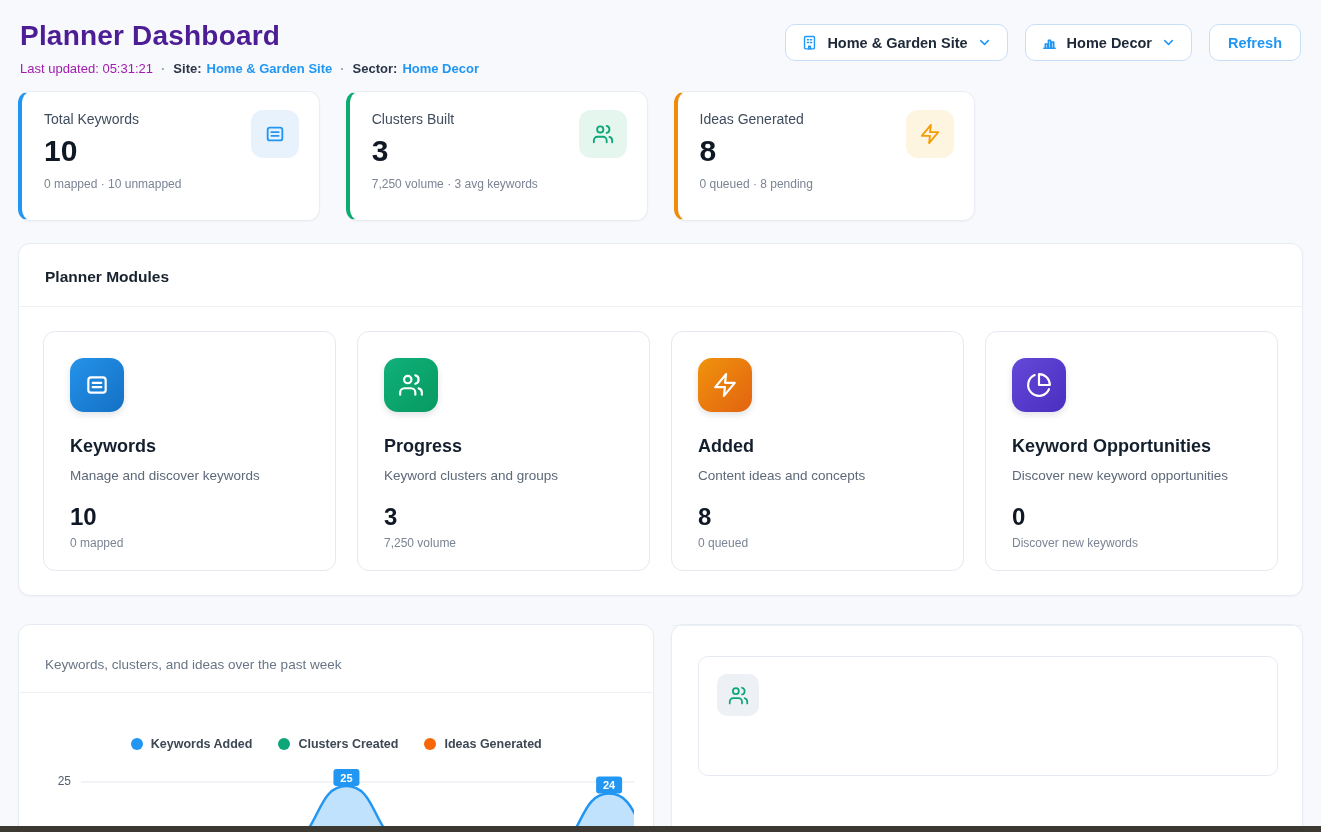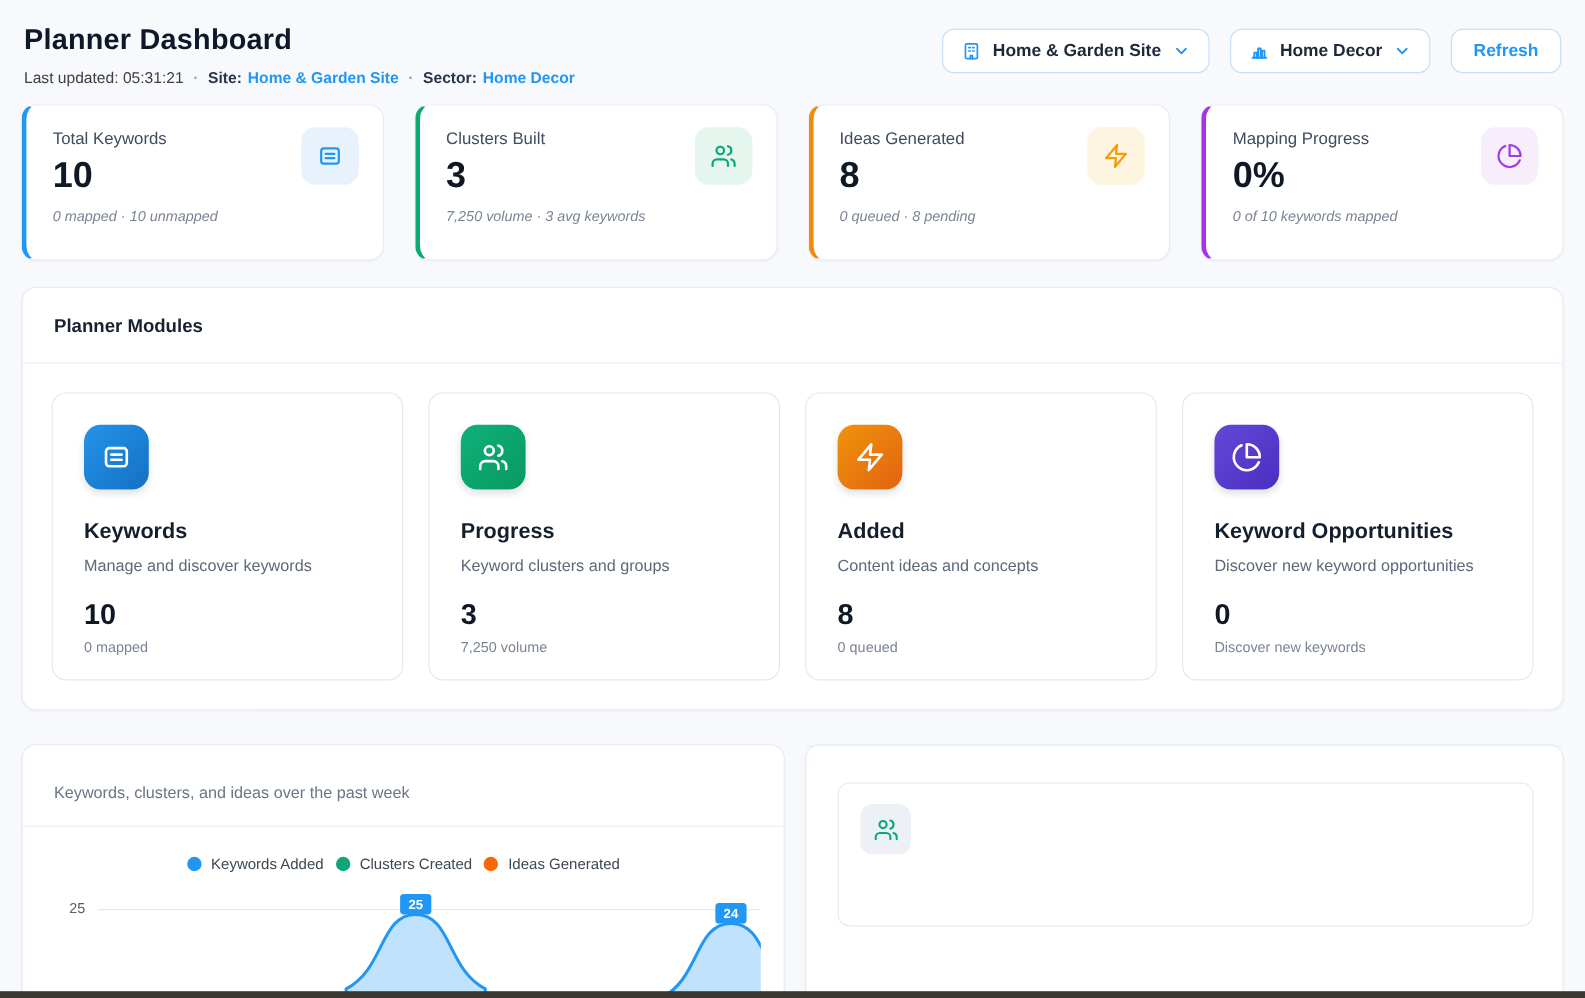--- a/index.html
+++ b/index.html
@@ -7,23 +7,23 @@
   body {
     font-family:"Liberation Sans", sans-serif;
     background:#f7f9fc;
     color:#16202e;
     position:relative;
   }
   .page { padding:6px 18px 0 18px; }
 
   
   .topbar { display:flex; justify-content:space-between; align-items:flex-start; padding:14px 2px 0 2px; }
-  .page-title { font-size:24px; font-weight:800; letter-spacing:.2px; color:#0f172a; }
+  .page-title { font-size:28px; font-weight:800; letter-spacing:.2px; color:#4c1d95; }
   .meta { margin-top:9px; font-size:13px; display:flex; align-items:center; gap:8px; }
-  .meta-muted { color:#404040; }
+  .meta-muted { color:#a21caf; }
   .meta-dot { color:#9aa3b0; font-weight:700; }
   .meta-strong { color:#2a3648; font-weight:700; }
   .meta-link { color:#2196f3; font-weight:700; text-decoration:none; cursor:pointer; margin-left:-3px; }
   .topbar-right { display:flex; gap:17px; align-items:center; margin-top:4px; }
   .ctl-btn {
     display:flex; align-items:center; gap:9px;
     background:#ffffff; border:1.5px solid #c8dff8; border-radius:10px;
     padding:8px 15px; height:37px; font-family:inherit;
     font-size:14.5px; font-weight:700; color:#1d2838; cursor:pointer;
   }
@@ -37,21 +37,21 @@
     border-left-width:4px; border-left-style:solid;
     padding:19px 20px 16px 22px; height:130px;
     box-shadow:0 1px 2px rgba(16,24,40,.04);
   }
   .stat-card.blue   { border-left-color:#2196f3; }
   .stat-card.green  { border-left-color:#0cab6f; }
   .stat-card.orange { border-left-color:#f08c0a; }
   .stat-card.purple { border-left-color:#a832ea; }
   .stat-label { font-size:14px; color:#3f4c5e; font-weight:400; }
   .stat-value { font-size:30px; font-weight:800; color:#101826; margin-top:7px; }
-  .stat-sub { font-size:12px; color:#7b8494; margin-top:9px;font-style:italic; }
+  .stat-sub { font-size:12px; color:#7b8494; margin-top:9px; }
   .stat-icon { position:absolute; top:18px; right:20px; width:48px; height:48px; border-radius:12px;
                display:flex; align-items:center; justify-content:center; }
   .stat-icon.blue   { background:#e8f2fd; color:#2196f3; }
   .stat-icon.green  { background:#e4f6ee; color:#0ca678; }
   .stat-icon.orange { background:#fdf5e0; color:#f59c07; }
   .stat-icon.purple { background:#f7eefc; color:#a13be8; }
 
   
   .panel { background:#fff; border:1px solid #e7ecf2; border-radius:12px; box-shadow:0 1px 2px rgba(16,24,40,.04); }
   .panel-head { padding:24px 24px 20px 26px; }
@@ -70,21 +70,21 @@
   .module-icon.purple { background:linear-gradient(135deg,#6448d8,#4a2ec0); }
   .module-title { font-size:18px; font-weight:800; color:#141f2e; margin-top:24px; }
   .module-desc { font-size:13.5px; color:#5d6878; margin-top:11px; }
   .module-value { font-size:24px; font-weight:800; color:#101826; margin-top:20px; }
   .module-sub { font-size:12px; color:#7b8494; margin-top:5px; }
 
   
   .bottom-row { display:grid; grid-template-columns:637fr 632fr; gap:17px; margin-top:28px; }
   .bottom-row .panel { height:400px; }
 
-  .legend { display:flex; justify-content:center; align-items:center; gap:10px; margin-top:24px; }
+  .legend { display:flex; justify-content:center; align-items:center; gap:26px; margin-top:44px;font-weight:bold; }
   .legend-item { display:flex; align-items:center; gap:8px; font-size:12.5px; color:#3d4854; cursor:pointer; }
   .legend-dot { width:12px; height:12px; border-radius:50%; }
   .legend-dot.blue { background:#2196f3; }
   .legend-dot.green { background:#0ca678; }
   .legend-dot.orange { background:#f76707; }
 
   .chart-wrap { position:relative; margin:6px 24px 0 26px; height:120px; }
   .chart-tick { position:absolute; left:0; top:17px; width:26px; text-align:right; font-size:12px; color:#55606e; }
   #activity-svg { position:absolute; left:36px; top:0; }
 
@@ -180,31 +180,20 @@
     <div class="stat-card orange">
       <div class="stat-label">Ideas Generated</div>
       <div class="stat-value">8</div>
       <div class="stat-sub">0 queued · 8 pending</div>
       <div class="stat-icon orange">
         <svg width="22" height="22" viewBox="0 0 24 24" fill="none" stroke="currentColor" stroke-width="2" stroke-linecap="round" stroke-linejoin="round">
             <polygon points="13 2 3 14 12 14 11 22 21 10 12 10 13 2"></polygon>
           </svg>
       </div>
     </div>
-    <div class="stat-card purple">
-      <div class="stat-label">Mapping Progress</div>
-      <div class="stat-value">0%</div>
-      <div class="stat-sub">0 of 10 keywords mapped</div>
-      <div class="stat-icon purple">
-        <svg width="22" height="22" viewBox="0 0 24 24" fill="none" stroke="currentColor" stroke-width="2" stroke-linecap="round" stroke-linejoin="round">
-            <path d="M21.21 15.89A10 10 0 1 1 8 2.83"></path>
-            <path d="M22 12A10 10 0 0 0 12 2v10z"></path>
-          </svg>
-      </div>
-    </div>
   </div>
 
   <section class="panel modules-panel">
     <div class="panel-head">
       <div class="panel-title">Planner Modules</div>
     </div>
     <div class="panel-divider"></div>
     <div class="modules-grid">
 
       <div class="module-card">

